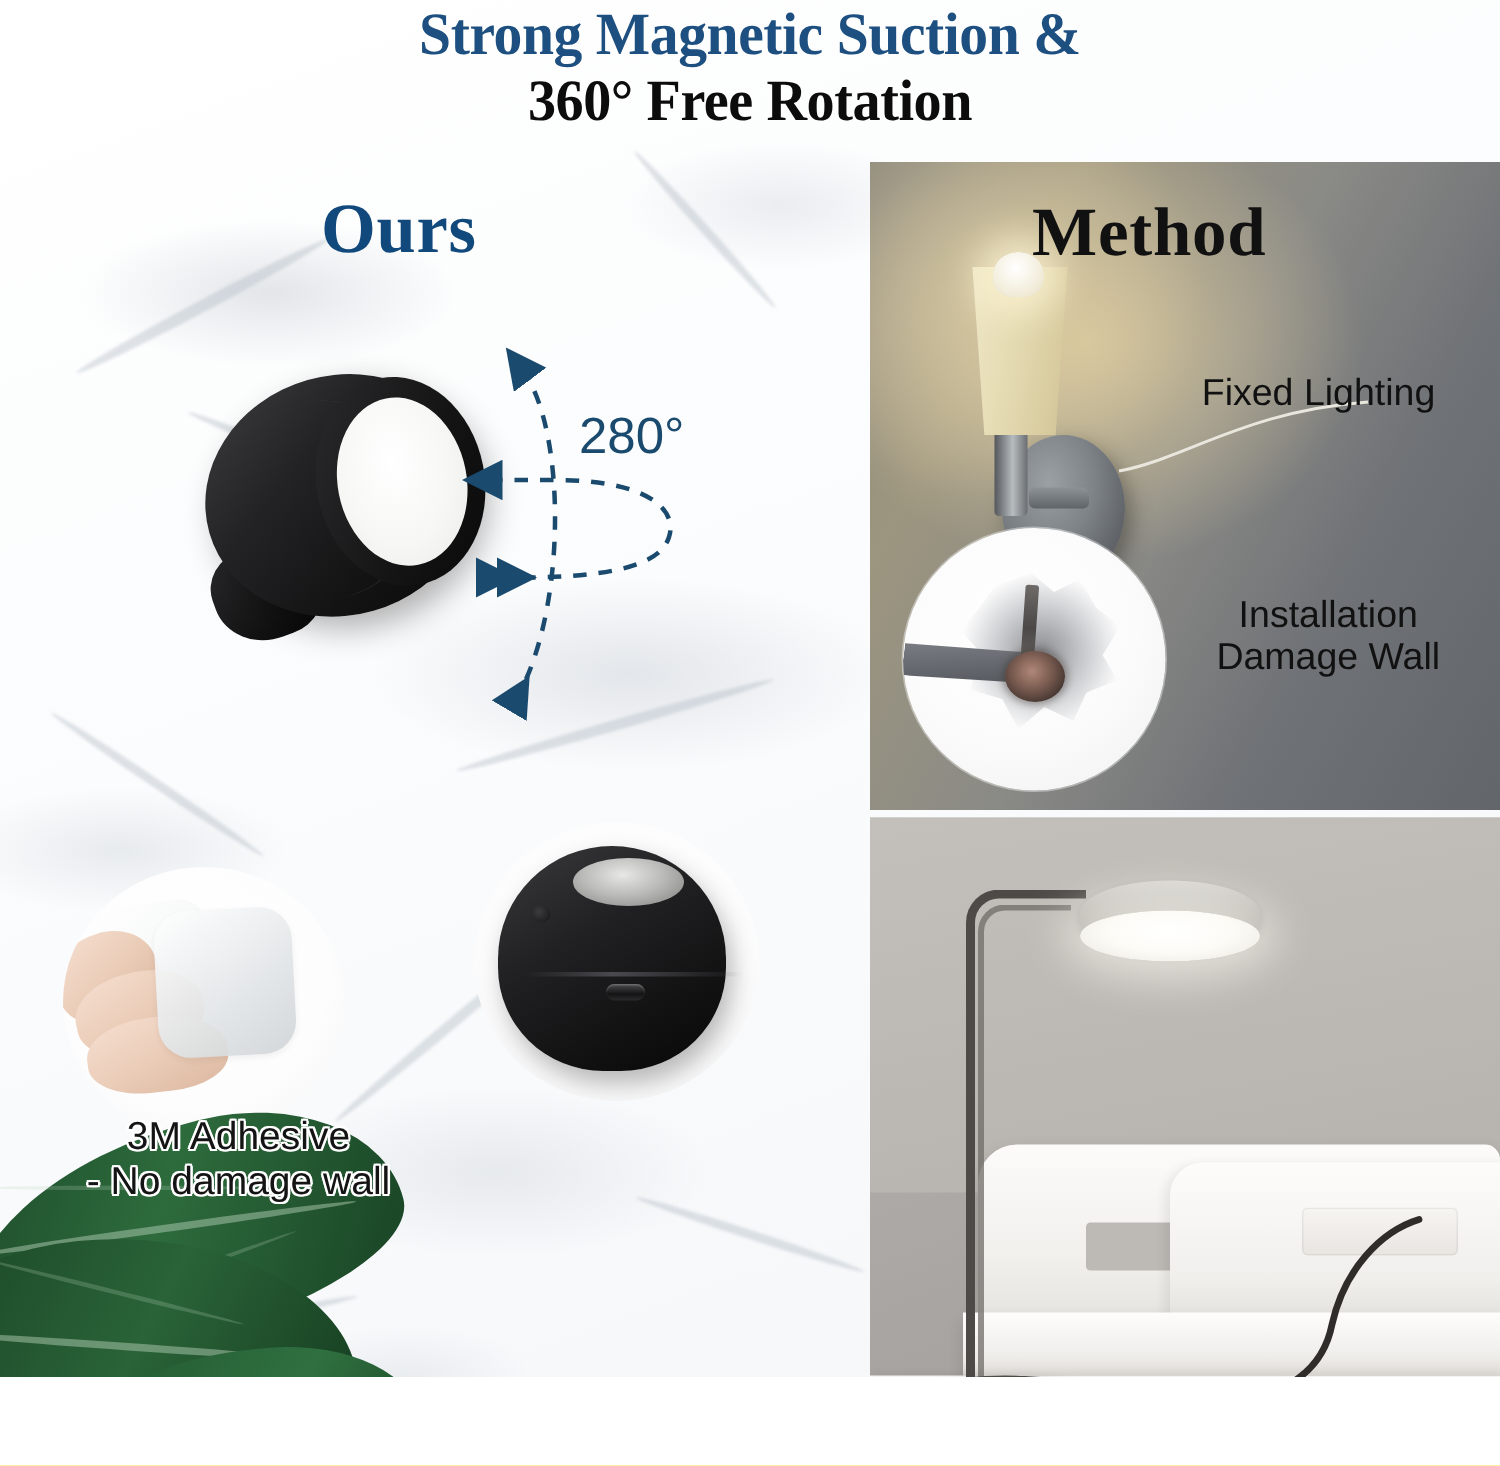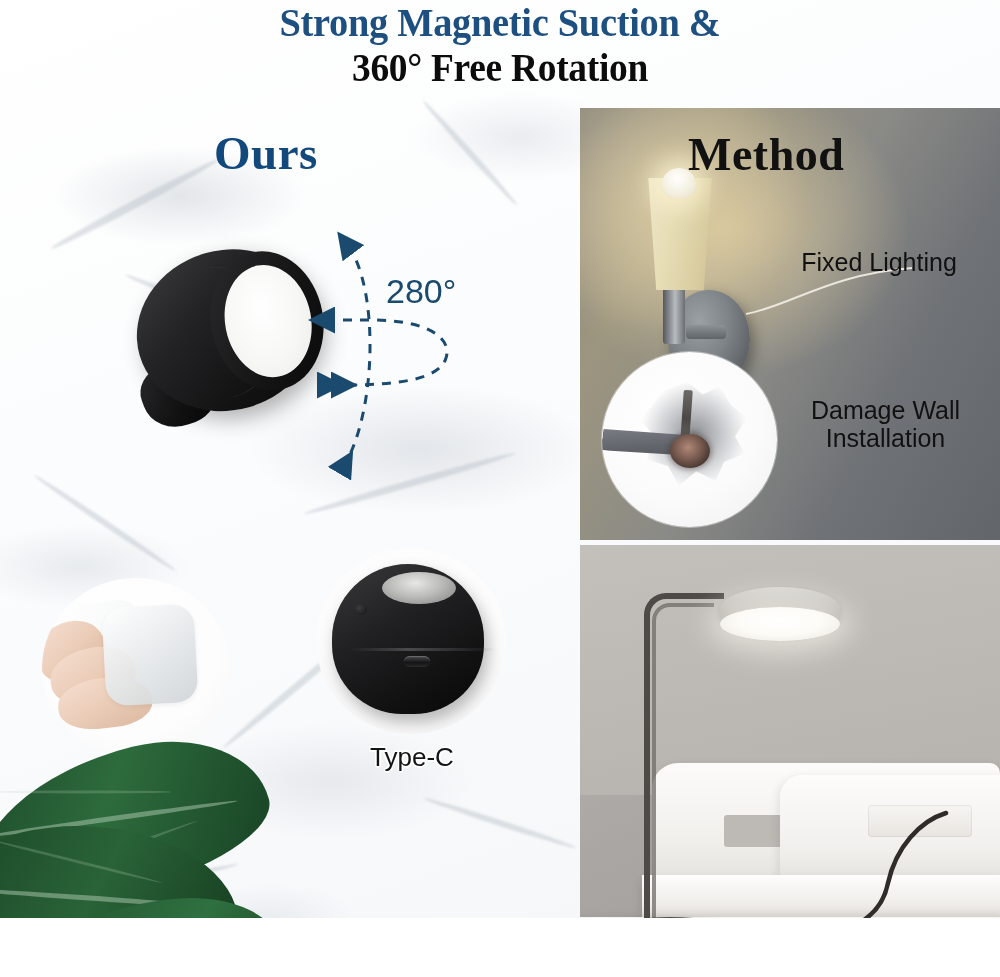--- a/index.html
+++ b/index.html
@@ -342,22 +342,22 @@
       <div class="dmg-screw"></div>
       <div class="dmg-hole"></div>
     </div>
   </div>
 
   <div class="photo-cap cap-fixed">
     <div>Fixed Lighting</div>
   </div>
 
   <div class="photo-cap cap-damage">
+    <div>Installation</div>
     <div>Damage Wall</div>
-    <div>Installation</div>
   </div>
 
   <div class="panel panel-br">
     <div class="wall-back"></div>
     <div class="headboard">
       <div class="hb-slot" style="left:72px;top:52px;width:86px;height:32px;"></div>
       <div class="hb-slot" style="left:206px;top:48px;width:132px;height:34px;"></div>
     </div>
     <div class="headboard2"></div>
     <div class="socket"></div>
@@ -417,22 +417,25 @@
 
   <div class="circle-inset typec-circle">
     <div class="tc-body">
       <div class="tc-top"></div>
       <div class="tc-btn"></div>
       <div class="tc-seam"></div>
       <div class="tc-port"></div>
     </div>
   </div>
 
+  <div class="cap-plain cap-3m">
+    <div>3M Adhesive</div>
+    <div>- No damage wall</div>
+  </div>
   <div class="cap-plain cap-typec">
-    <div>Type-C</div>
   </div>
 
   <div class="leaf leaf-a">
     <div class="midrib" style="left:10px;top:62px;width:260px;height:5px;transform:rotate(6deg);"></div>
     <div class="midrib" style="left:30px;top:30px;width:180px;height:3px;transform:rotate(14deg);opacity:.5;"></div>
     <div class="midrib" style="left:36px;top:96px;width:190px;height:3px;transform:rotate(-6deg);opacity:.5;"></div>
   </div>
   <div class="leaf leaf-b">
     <div class="midrib" style="left:20px;top:70px;width:250px;height:5px;transform:rotate(-4deg);"></div>
     <div class="midrib" style="left:40px;top:36px;width:180px;height:3px;transform:rotate(6deg);opacity:.5;"></div>

